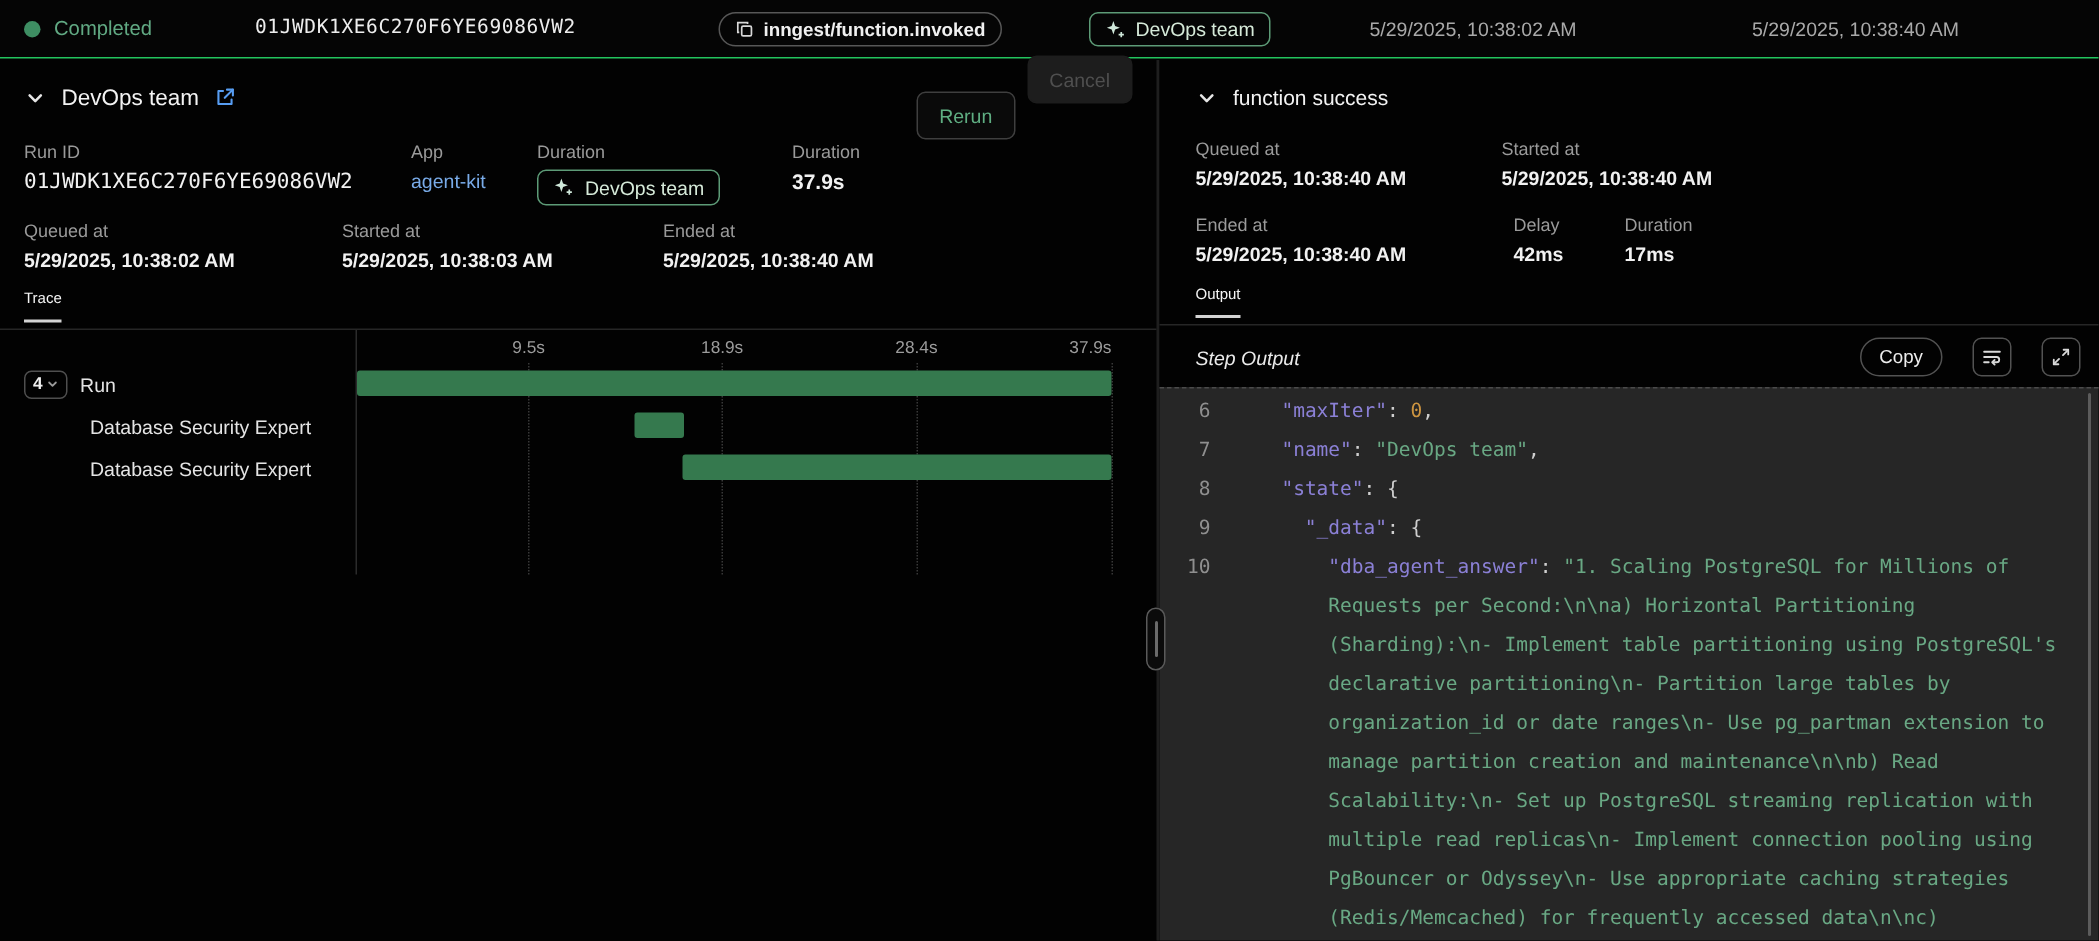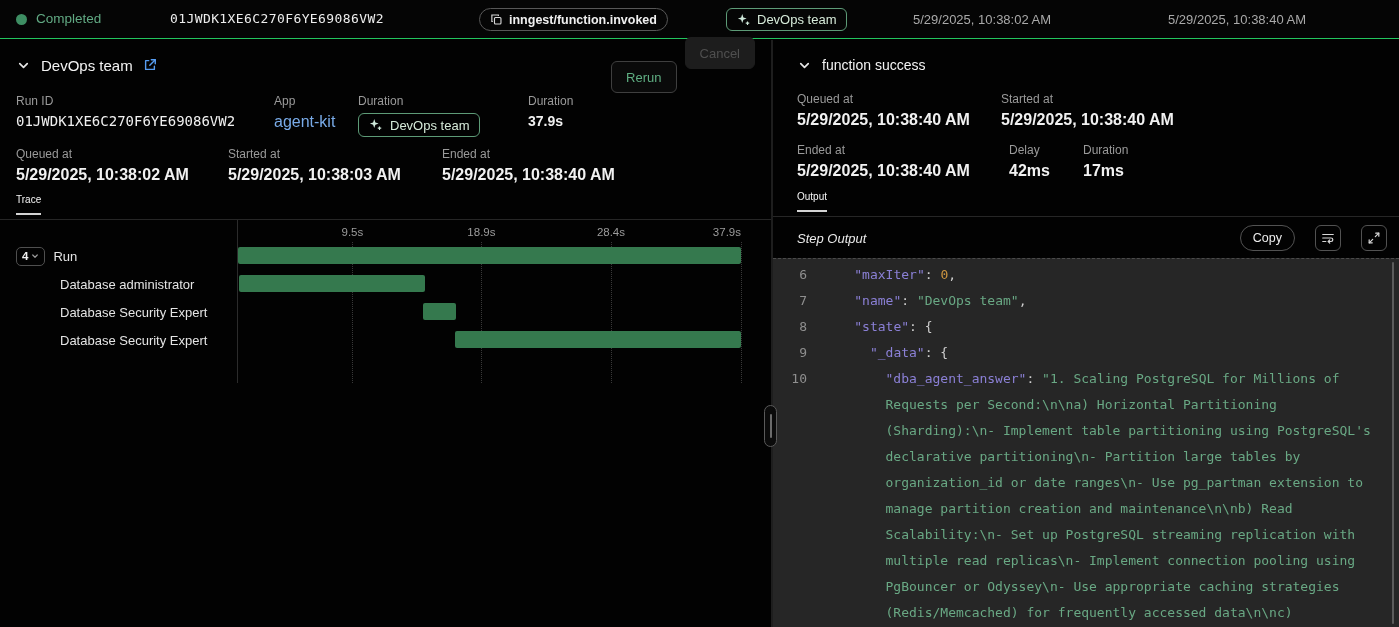--- a/index.html
+++ b/index.html
@@ -44,21 +44,21 @@
   .hdr-buttons { margin-left:auto; display:flex; gap:8px; }
   .btn { height:32px; padding:0 14px; border-radius:6px; font-size:13px;
     font-weight:500; display:inline-flex; align-items:center; cursor:pointer; }
   .btn-rerun { border:1px solid #3f3f3f; background:#0a0a0a; color:#5fae82;margin-top:24px; }
   .btn-cancel { border:1px solid #1d1d1d; background:#1d1d1d; color:#4f4f4f; }
 
   
   .meta { position:absolute; left:0; right:0; height:48px; }
   .field { position:absolute; top:0; }
   .flabel { font-size:12px; color:#9a9a9a; margin-bottom:5px; }
-  .fvalue { font-size:16px; font-weight:600; color:#f1f1f1; }
+  .fvalue { font-size:13px; font-weight:600; color:#f1f1f1; }
   .fvalue.mono { font-size:14px; font-weight:500; }
   .fvalue.link { color:#79abe8; font-weight:500; cursor:pointer; }
   .fvalue.big { font-size:14px; font-weight:700; }
   .fn-badge-body { display:inline-flex; align-items:center; gap:7px; height:24px;
     padding:0 10px; border:1px solid #5d9b77; border-radius:6px; color:#d6ead9;
     font-size:13px; font-weight:500; }
   .lp-meta1 { top:54px; } .lp-meta2 { top:107px; }
   .rp-meta1 { top:52px; } .rp-meta2 { top:103px; }
 
   
@@ -245,28 +245,20 @@
                 </span>
               </span>
               <span class="trace-label-text">Run</span>
             </div>
             <div class="trace-chart">
               <div class="trace-bar" style="left: 0.2%; width: 99.8%;"></div>
             </div>
           </div>
           <div class="trace-row">
             <div class="trace-label lvl1">
-              <span class="trace-label-text">Database administrator</span>
-            </div>
-            <div class="trace-chart">
-              <div class="trace-bar" style="left: 0.4%; width: 36.9%;"></div>
-            </div>
-          </div>
-          <div class="trace-row">
-            <div class="trace-label lvl1">
               <span class="trace-label-text">Database Security Expert</span>
             </div>
             <div class="trace-chart">
               <div class="trace-bar" style="left: 36.9%; width: 6.6%;"></div>
             </div>
           </div>
           <div class="trace-row">
             <div class="trace-label lvl1">
               <span class="trace-label-text">Database Security Expert</span>
             </div>

